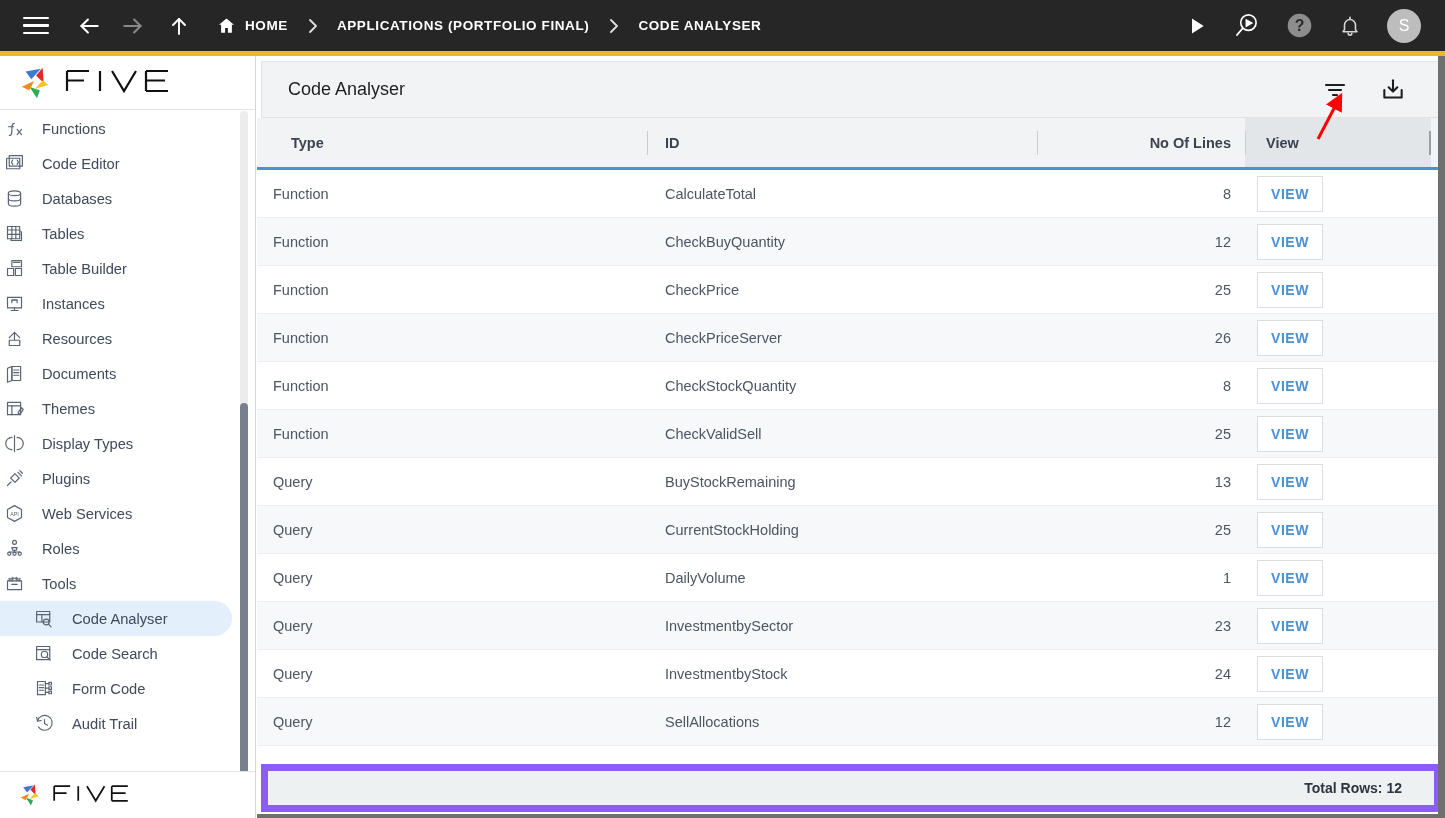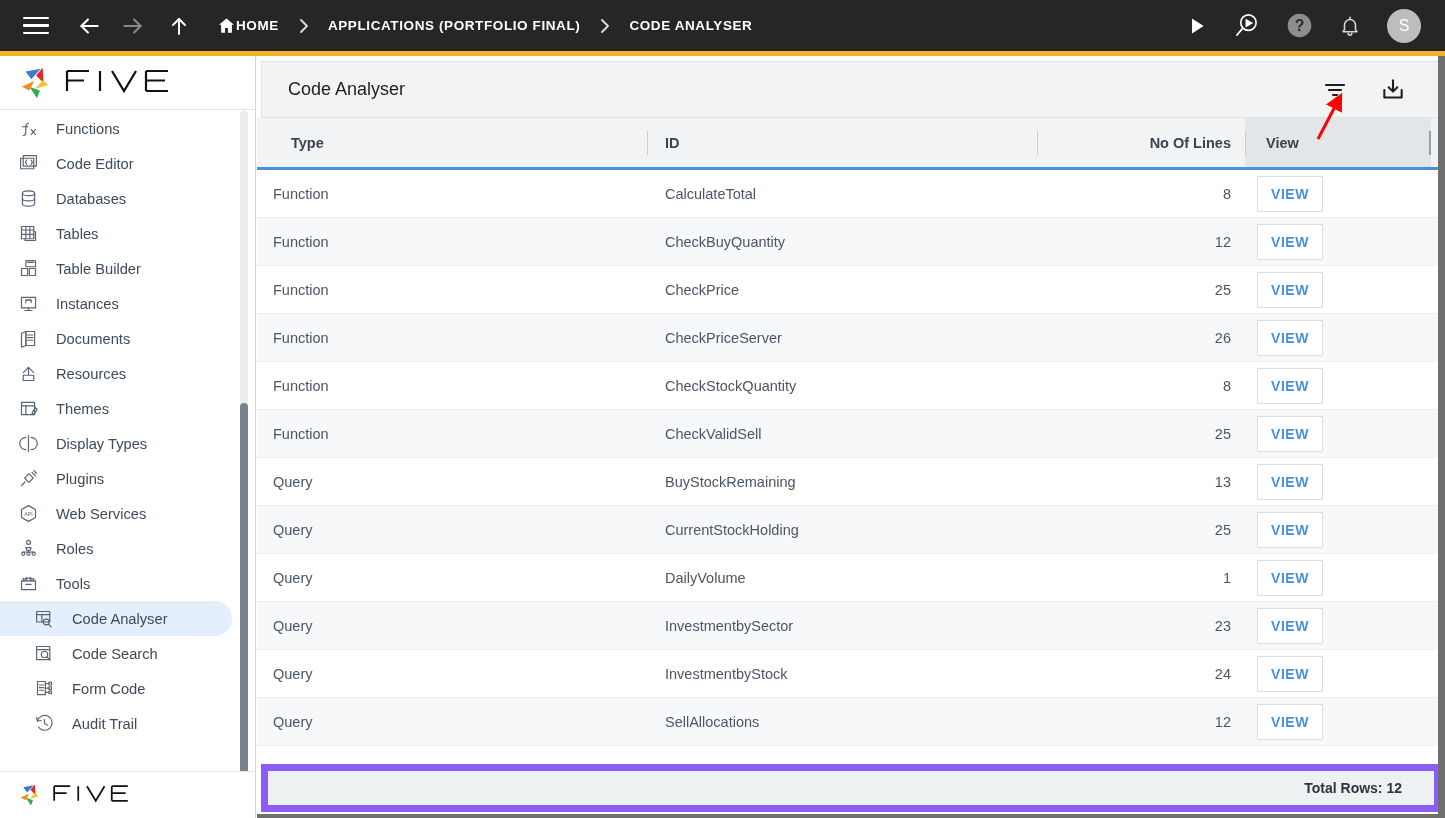--- a/index.html
+++ b/index.html
@@ -38,21 +38,21 @@
 
   .tb-arrow { margin-left: 27px; width: 26px; height: 26px; }
   .tb-arrow.dim { opacity: .45; margin-left: 18px; }
   .tb-arrow.up  { margin-left: 20px; }
 
   .crumbs { display: flex; align-items: center; margin-left: 25px; }
   .crumb {
     font-size: 13.5px; font-weight: bold; letter-spacing: .6px;
     color: #ffffff; white-space: nowrap;
   }
-  .crumb-home { display: flex; align-items: center; }
+  .crumb-home { display: flex; align-items: center; gap: 9px; }
   .crumb-sep { margin: 0 19px; opacity: .85; display:flex; align-items:center; }
 
   .tb-right { margin-left: auto; display: flex; align-items: center; gap: 26px; margin-right: 24px; }
   .avatar {
     width: 34px; height: 34px; border-radius: 50%;
     background: #bdbdbd; color: #ffffff;
     display: flex; align-items: center; justify-content: center;
     font-size: 16px; font-weight: 500;
   }
 
@@ -78,21 +78,21 @@
   .logo-mark.sm { width: 26px; height: 26px; flex: 0 0 26px; }
   .logo-word { margin-left: 8px; }
 
   .side-scroll {
     position: absolute; top: 55px; bottom: 48px; left: 0; width: 256px;
     overflow: hidden;
   }
   .side-list { padding-top: 0; }
   .side-item {
     display: flex; align-items: center; height: 35px;
-    padding-left: 14px; cursor: pointer;
+    cursor: pointer;
   }
   .side-item .si-icon {
     width: 28px; flex: 0 0 28px; display: flex; align-items: center; justify-content: center;
     color: #5a6473;
   }
   .side-item .si-label {
     margin-left: 14px; font-size: 14.7px; color: #3f4a5a; font-weight: 500;
     white-space: nowrap;
   }
   .side-item.sub { padding-left: 30px; }
@@ -380,38 +380,38 @@
               <polyline points="9,11 9,8 12,8"></polyline>
               <polyline points="15,11 15,8 12,8"></polyline>
               <line x1="9" y1="8" x2="15" y2="8"></line>
             </svg>
           </span>
           <span class="si-label">Instances</span>
         </div>
         <div class="side-item">
           <span class="si-icon">
             <svg width="21" height="21" viewBox="0 0 24 24" fill="none" stroke="#5a6473" stroke-width="1.35" stroke-linecap="round" stroke-linejoin="round">
+              <path d="M6 11 12 5l6 6"></path>
+              <line x1="12" y1="5" x2="12" y2="13"></line>
+              <rect x="6" y="14" width="12" height="6"></rect>
+            </svg>
+          </span>
+          <span class="si-label">Resources</span>
+        </div>
+        <div class="side-item">
+          <span class="si-icon">
+            <svg width="21" height="21" viewBox="0 0 24 24" fill="none" stroke="#5a6473" stroke-width="1.35" stroke-linecap="round" stroke-linejoin="round">
               <path d="M4 6 9 4v16l-5 2z"></path>
               <rect x="9" y="4" width="10" height="16"></rect>
               <line x1="11" y1="8" x2="17" y2="8"></line>
               <line x1="11" y1="11" x2="17" y2="11"></line>
               <line x1="11" y1="14" x2="17" y2="14"></line>
             </svg>
           </span>
           <span class="si-label">Documents</span>
-        </div>
-        <div class="side-item">
-          <span class="si-icon">
-            <svg width="21" height="21" viewBox="0 0 24 24" fill="none" stroke="#5a6473" stroke-width="1.35" stroke-linecap="round" stroke-linejoin="round">
-              <path d="M6 11 12 5l6 6"></path>
-              <line x1="12" y1="5" x2="12" y2="13"></line>
-              <rect x="6" y="14" width="12" height="6"></rect>
-            </svg>
-          </span>
-          <span class="si-label">Resources</span>
         </div>
         <div class="side-item">
           <span class="si-icon">
             <svg width="21" height="21" viewBox="0 0 24 24" fill="none" stroke="#5a6473" stroke-width="1.35" stroke-linecap="round" stroke-linejoin="round">
               <rect x="4" y="5" width="15" height="14"></rect>
               <line x1="4" y1="9" x2="19" y2="9"></line>
               <line x1="9" y1="9" x2="9" y2="19"></line>
               <path d="M16 17l4-6 2 2-4 6z"></path>
             </svg>
           </span>

